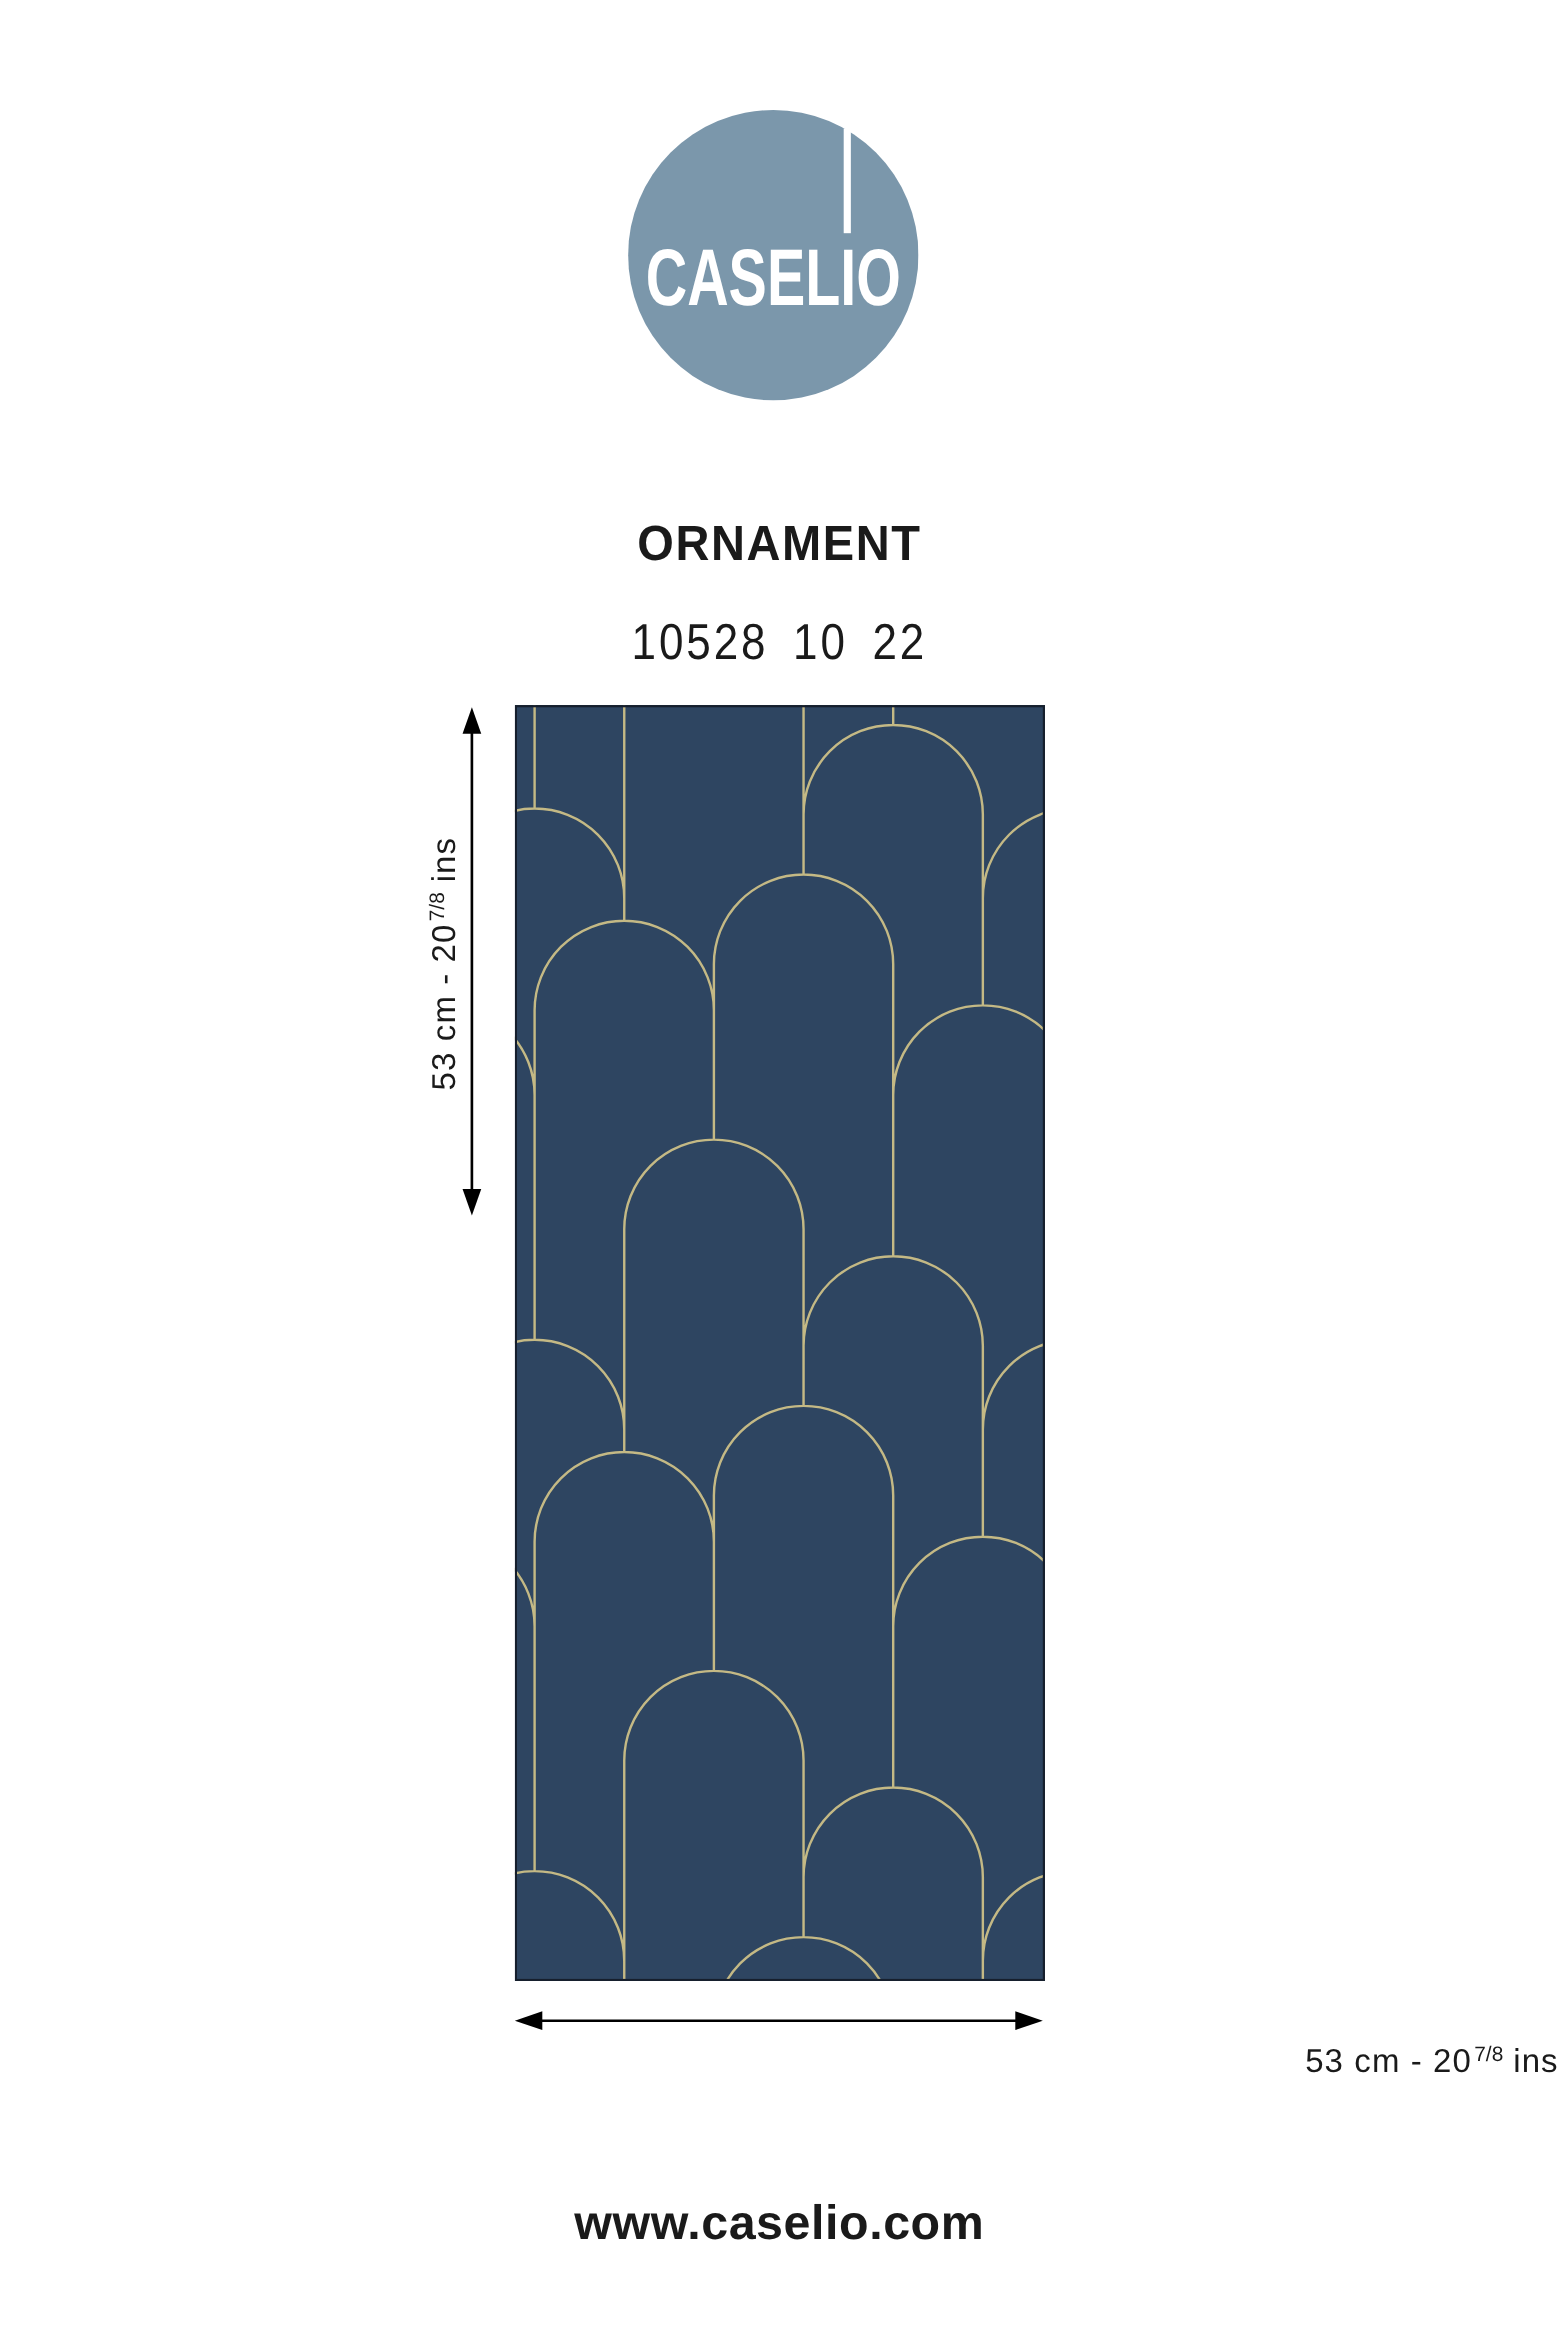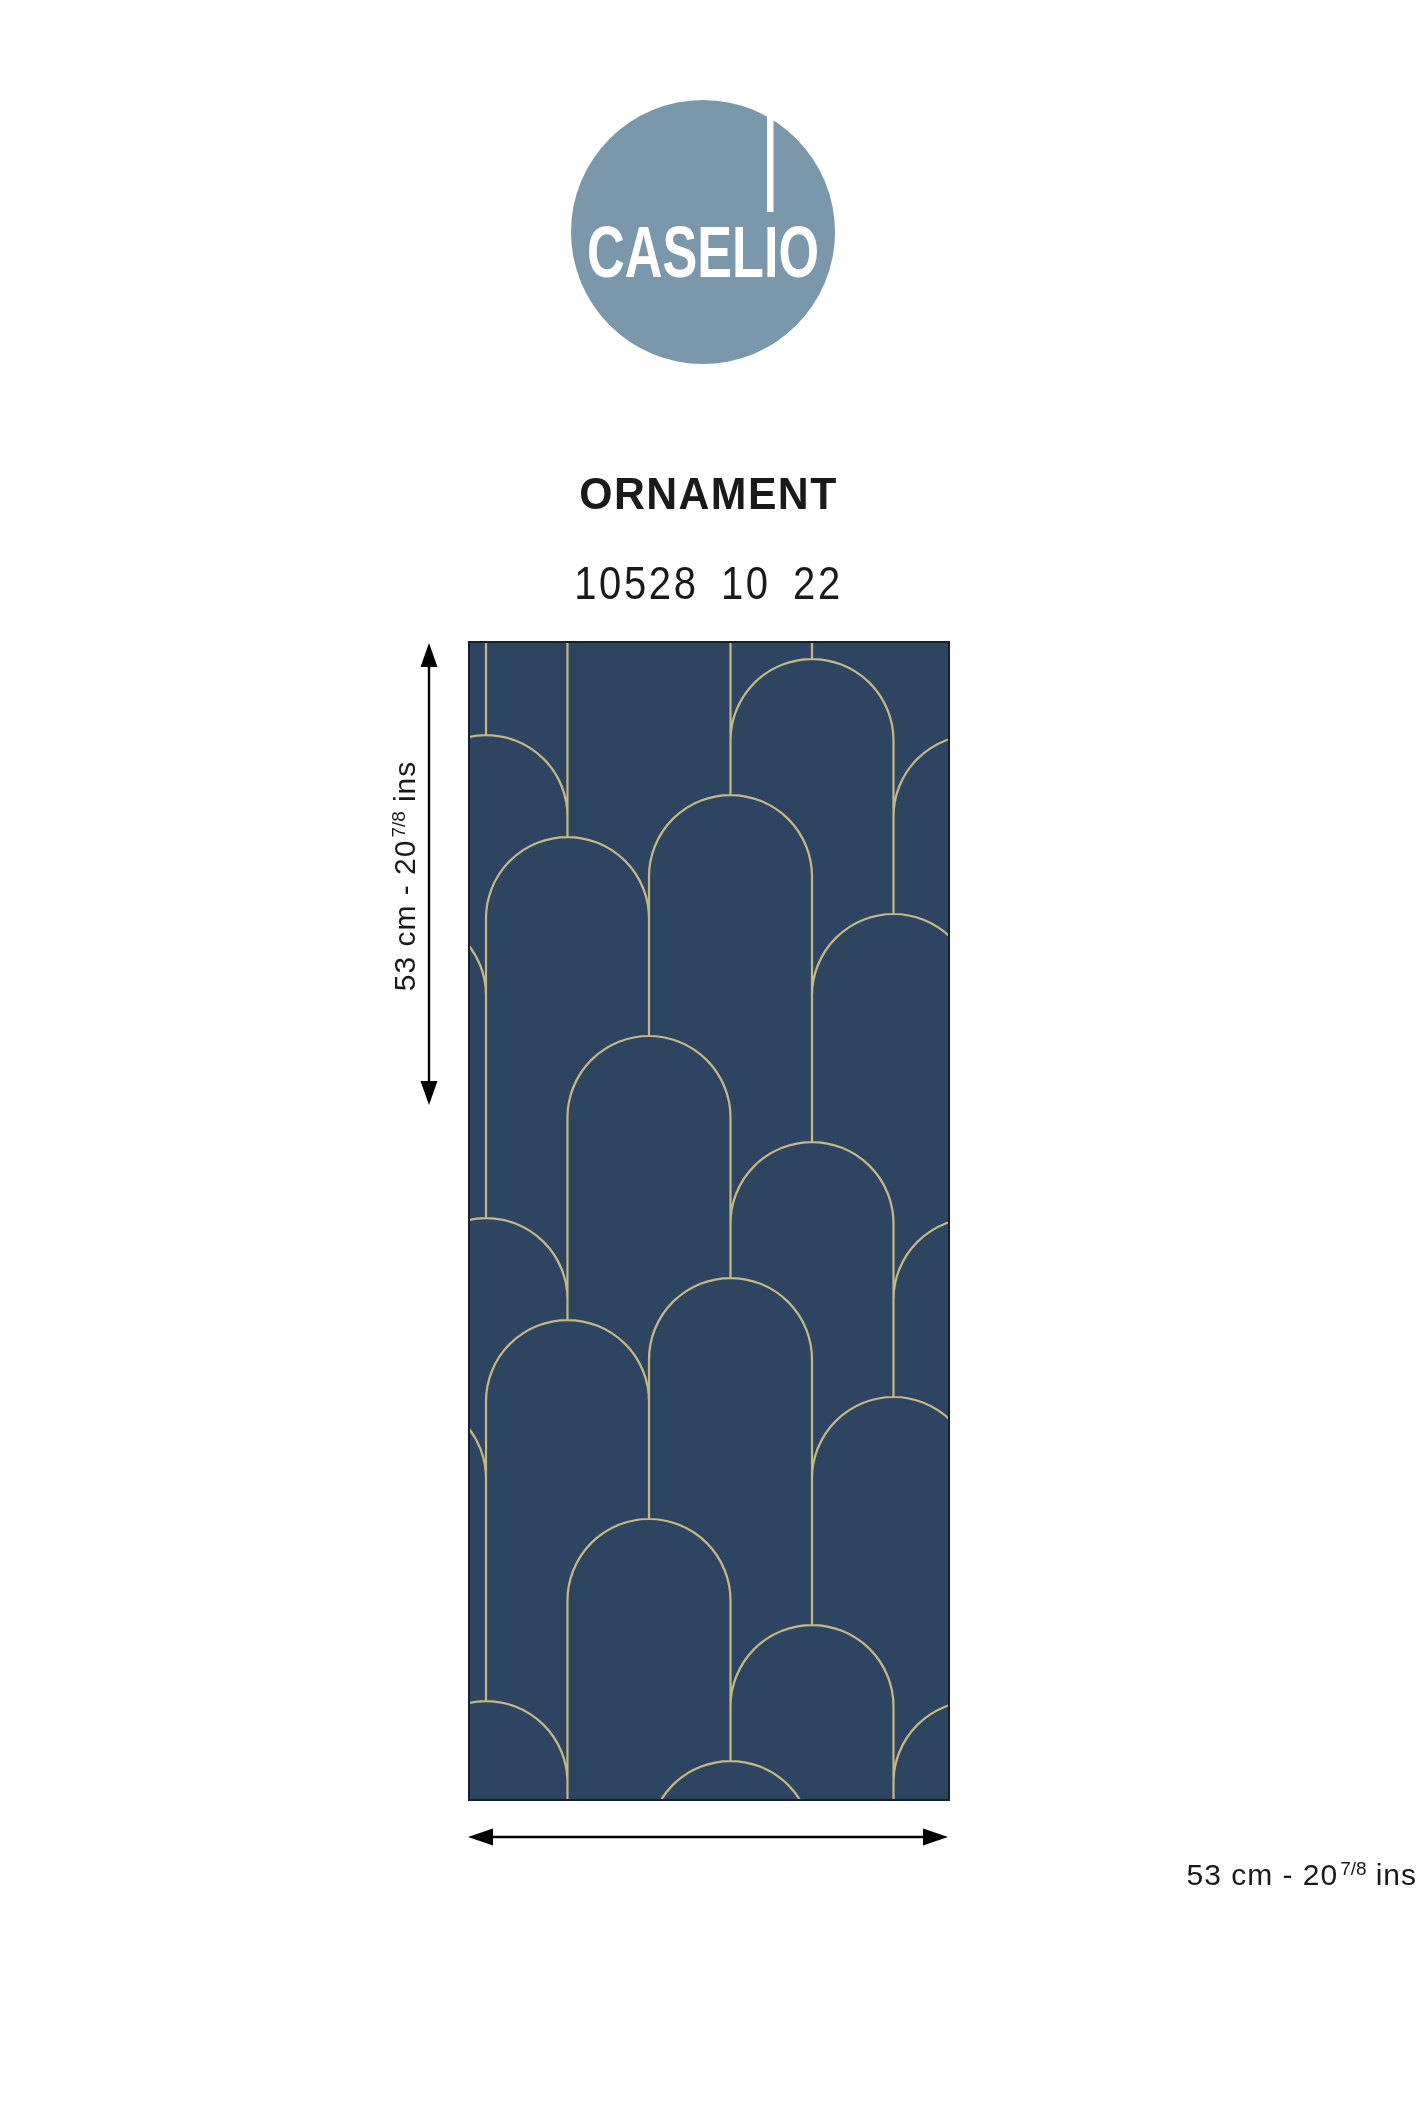--- a/index.html
+++ b/index.html
@@ -93,14 +93,15 @@
   <svg class="h-arrow" width="488" height="28" viewBox="0 0 488 28">
     <line x1="23" y1="14" x2="465" y2="14" stroke-width="2.4" stroke="#000000"></line>
     <polygon points="4,14 29,5.5 29,22.5" fill="#000000"></polygon>
     <polygon points="484,14 459,5.5 459,22.5" fill="#000000"></polygon>
   </svg>
 
   <div class="h-dim-label dim-label">
     <span>53 cm - 20</span><span class="dim-sup">7/8</span><span class="dim-suffix">ins</span>
   </div>
 
+  <div class="website">www.caselio.com</div>
 
 </div>
 
 </body></html>

